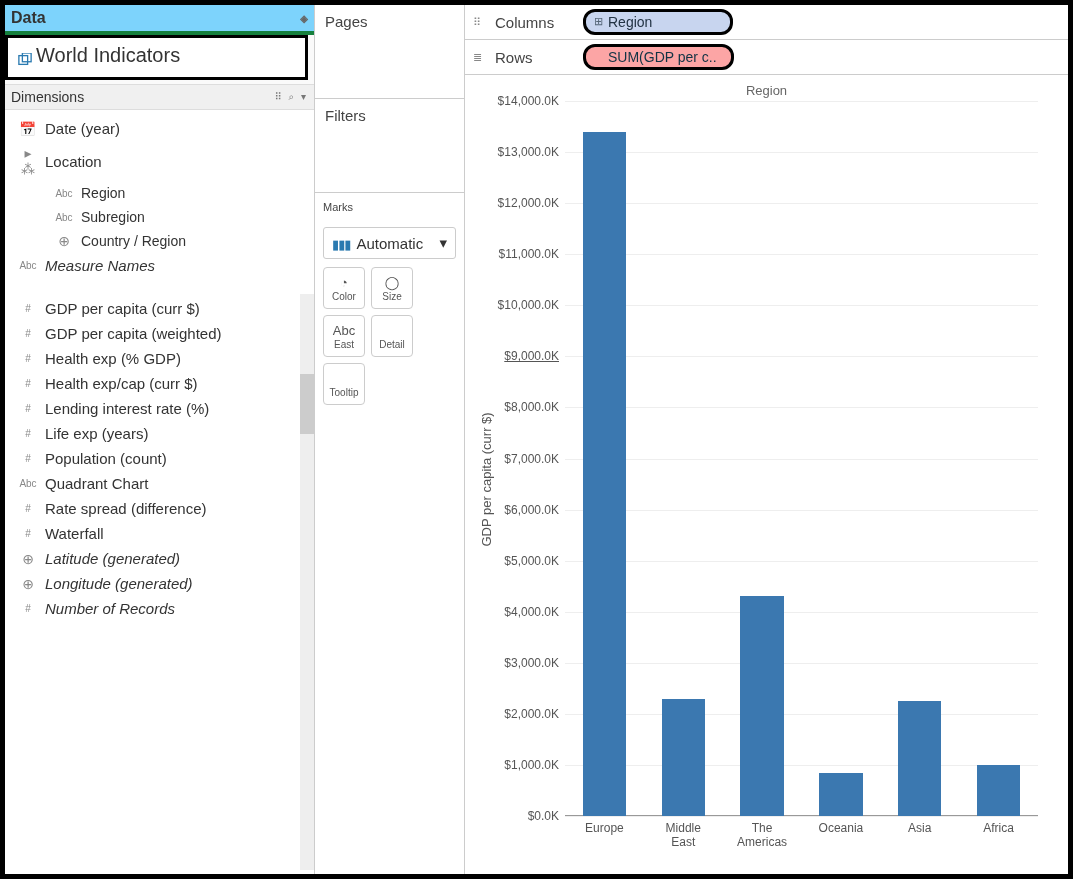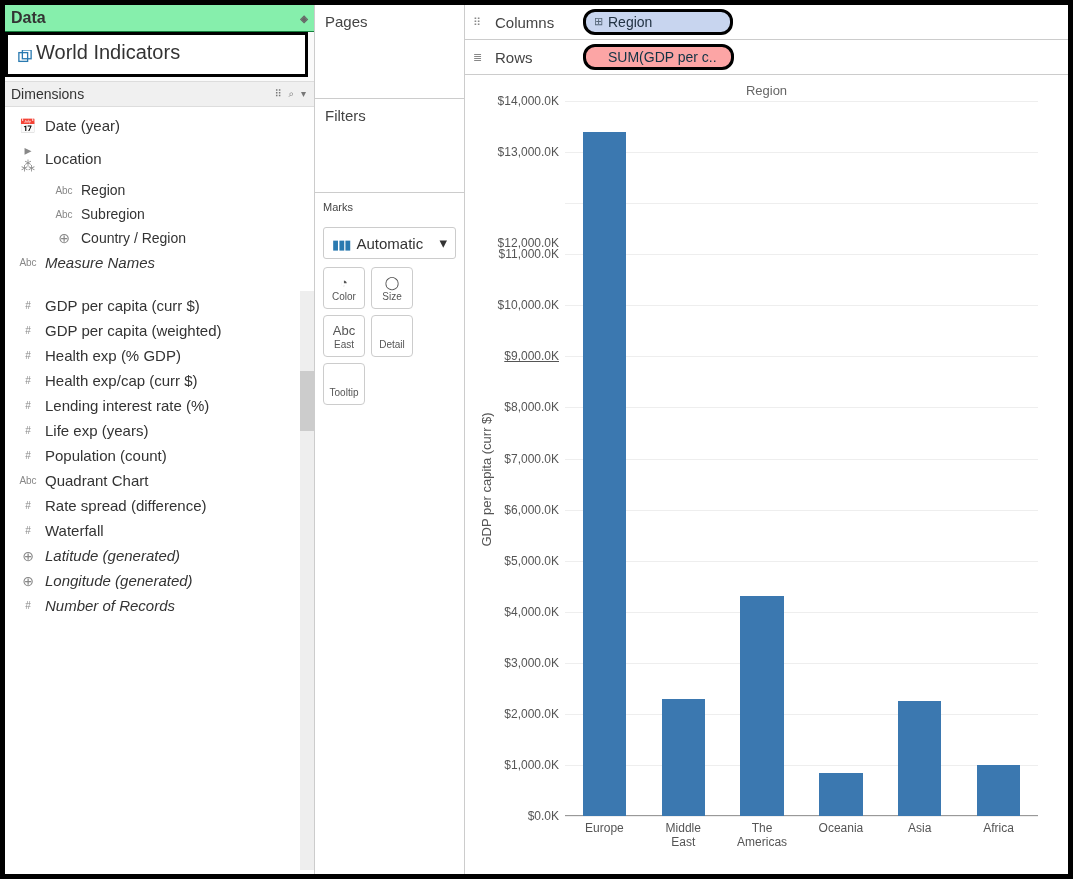--- a/index.html
+++ b/index.html
@@ -17,26 +17,26 @@
   }
   
   .data-pane {
     width: 310px;
     border-right: 1px solid #ccc;
     display: flex;
     flex-direction: column;
     background: #fafafa;
   }
   .data-header {
-    background: #86efac;
+    background: #7dd3fc;
     padding: 4px 6px;
     font-size: 16px;
     font-weight: bold;
     display:flex;justify-content:space-between;align-items:center;
-    border-bottom:1px solid #15803d;
+    border-bottom:4px solid #15803d;
   }
   .data-header .dot{font-size:10px;color:#666;}
   .datasource {
     padding: 6px 10px 10px 10px;
     font-size: 20px;
     border: 3px solid #000;
     margin: 0 6px 4px 0;
     display:flex;align-items:center;gap:4px;
     background:#fff;
   }
@@ -319,21 +319,21 @@
         <div class="y-tick" style="top: 50%;">$7,000.0K</div>
         <div class="grid-line" style="top: 42.8571%;"></div>
         <div class="y-tick" style="top: 42.8571%;">$8,000.0K</div>
         <div class="grid-line" style="top: 35.7143%;"></div>
         <div class="y-tick" style="top: 35.7143%; text-decoration: underline;">$9,000.0K</div>
         <div class="grid-line" style="top: 28.5714%;"></div>
         <div class="y-tick" style="top: 28.5714%;">$10,000.0K</div>
         <div class="grid-line" style="top: 21.4286%;"></div>
         <div class="y-tick" style="top: 21.4286%;">$11,000.0K</div>
         <div class="grid-line" style="top: 14.2857%;"></div>
-        <div class="y-tick" style="top: 14.2857%; margin-top: 40px;">$12,000.0K</div>
+        <div class="y-tick" style="top: 14.2857%;">$12,000.0K</div>
         <div class="grid-line" style="top: 7.14286%;"></div>
         <div class="y-tick" style="top: 7.14286%;">$13,000.0K</div>
         <div class="grid-line" style="top: 0%;"></div>
         <div class="y-tick" style="top: 0%;">$14,000.0K</div>
         <div class="x-axis"></div>
         <div class="bar" style="left: 3.75%; width: 9.16667%; height: 95.7143%;"></div>
         <div class="x-label" style="left: 8.33333%;">Europe</div>
         <div class="bar" style="left: 20.4167%; width: 9.16667%; height: 16.4286%;"></div>
         <div class="x-label" style="left: 25%;">Middle<br>East</div>
         <div class="bar" style="left: 37.0833%; width: 9.16667%; height: 30.7143%;"></div>

